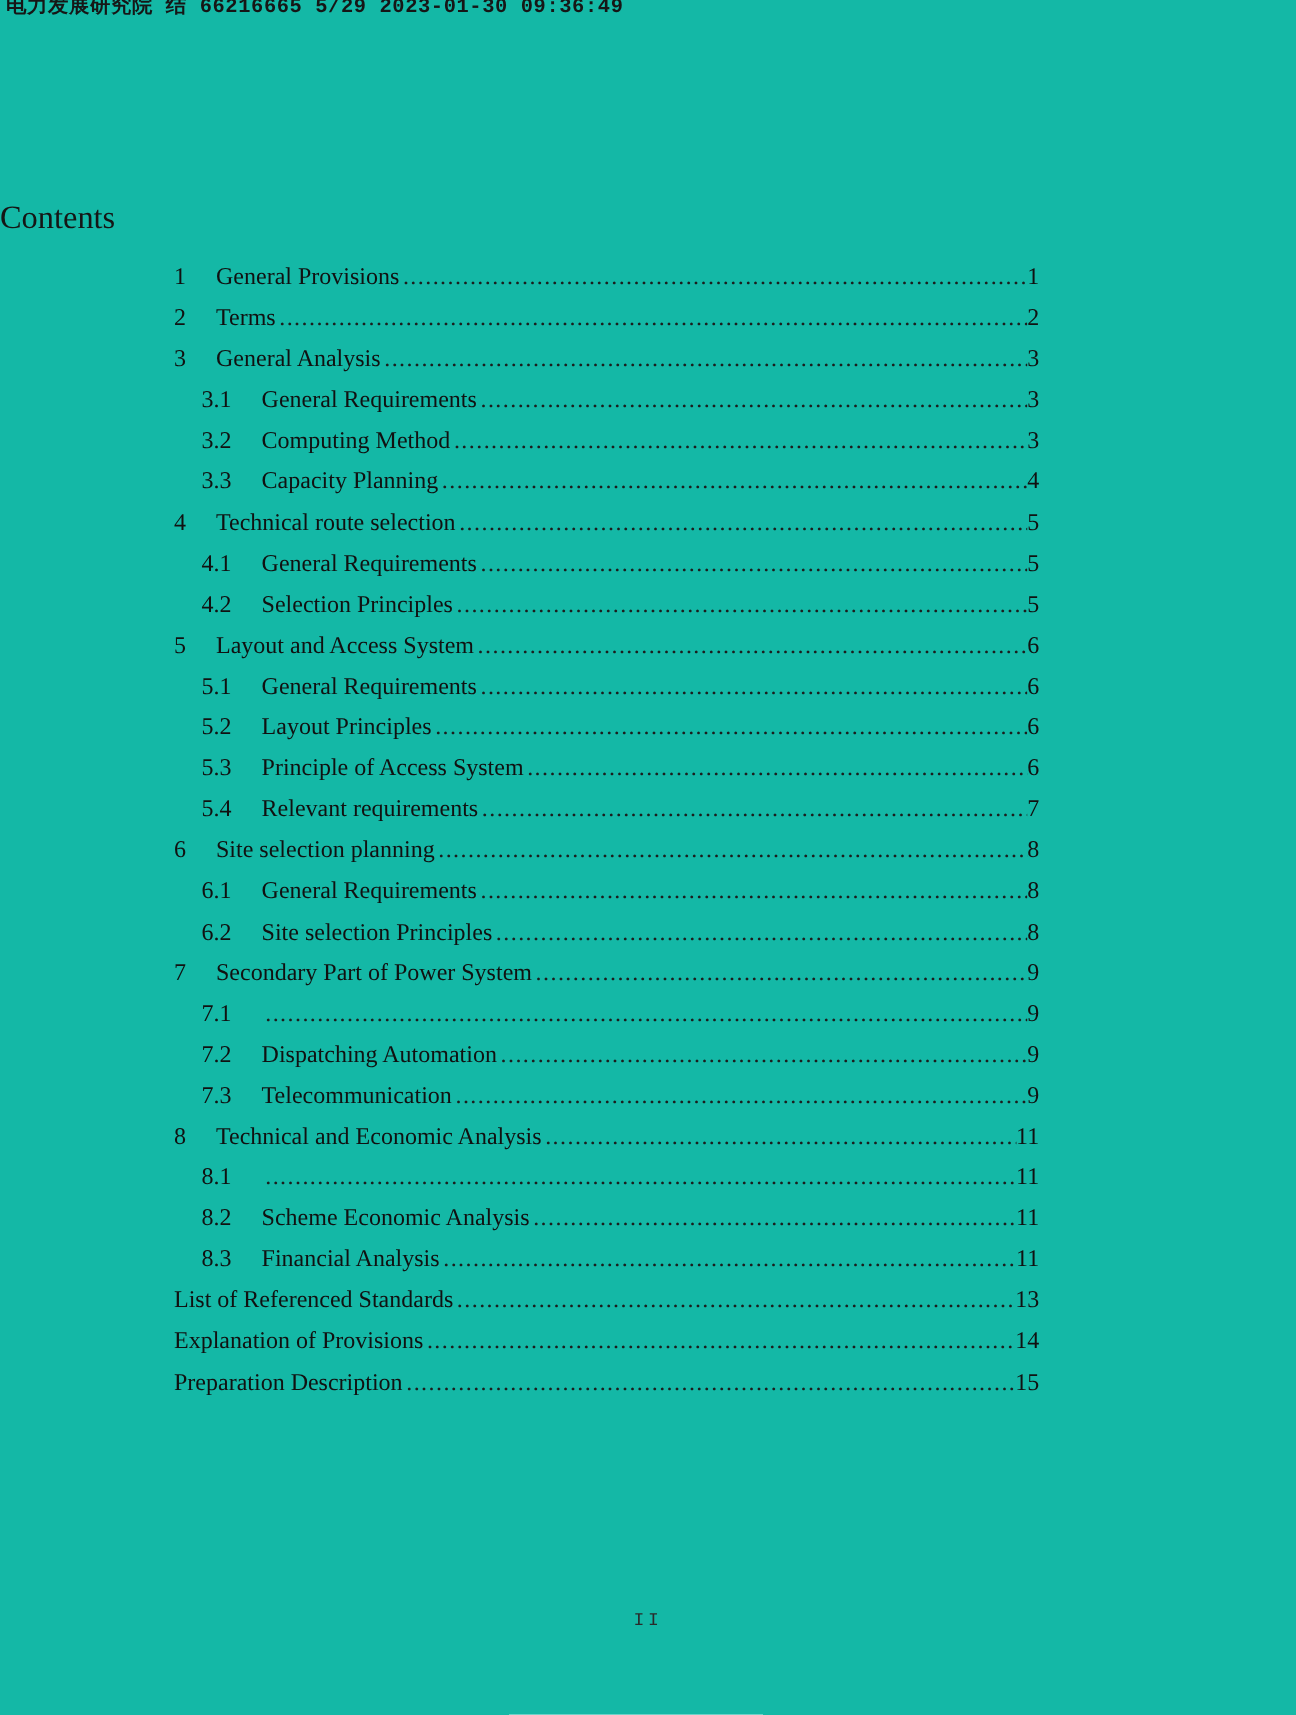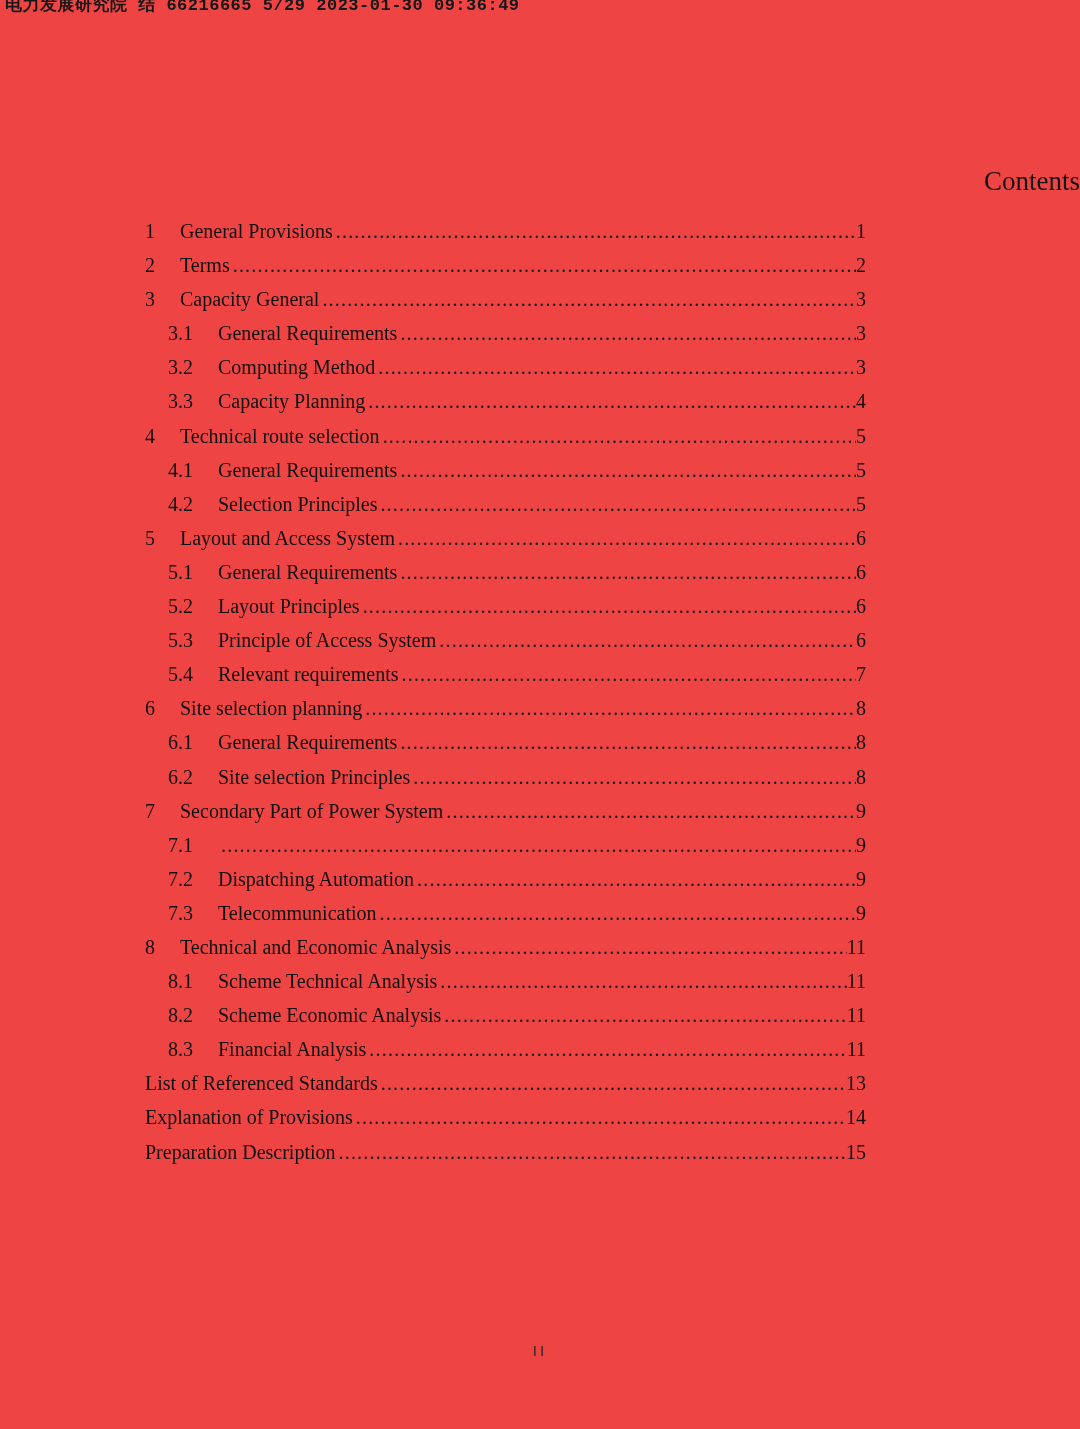--- a/index.html
+++ b/index.html
@@ -4,41 +4,41 @@
 <style>
   html, body {
     margin: 0;
     padding: 0;
     background: #ffffff;
   }
   .page {
     position: relative;
     width: 1080px;
     height: 1429px;
-    background: #ef4444;
+    background: #14b8a6;
     overflow: hidden;
     font-family: "Liberation Serif", serif;
     color: #111111;
   }
   
   .watermark {
     position: absolute;
     top: -7px;
     left: 5px;
     font-family: "Liberation Mono", "DejaVu Sans Mono", monospace;
     font-weight: bold;
     font-size: 17px;
     letter-spacing: 0.5px;
     white-space: nowrap;
     color: #161616;
   }
   .toc-title {
     margin: 0;
     padding-top: 168px;
-    text-align: right;
+    text-align: left;
     font-size: 27px;
     font-weight: normal;
     line-height: 27px;
     color: #151515;
   }
   .toc-list {
     margin-top: 19px;
     padding-left: 145px;
     padding-right: 214px;
   }
@@ -73,21 +73,21 @@
   }
   .page-footer {
     position: absolute;
     top: 1342px;
     left: 0;
     width: 100%;
     text-align: center;
     font-size: 15px;
     letter-spacing: 3px;
     color: #2a2a2a;
-    font-family: Liberation Sans, sans-serif;
+    font-family: Liberation Mono, monospace;
   }
 </style>
 </head>
 <body>
 
 <div class="page">
 
   <div class="watermark">电力发展研究院 结 66216665 5/29 2023-01-30 09:36:49</div>
 
   <h1 class="toc-title">Contents</h1>
@@ -100,21 +100,21 @@
     <span class="toc-page">1</span>
   </div>
       <div class="toc-row level-1">
     <span class="toc-num">2</span>
     <span class="toc-label">Terms</span>
     <span class="toc-dots">................................................................................................................................................................................................................................................................................................................................................................................................................</span>
     <span class="toc-page">2</span>
   </div>
       <div class="toc-row level-1">
     <span class="toc-num">3</span>
-    <span class="toc-label">Capacity General</span>
+    <span class="toc-label">General Analysis</span>
     <span class="toc-dots">................................................................................................................................................................................................................................................................................................................................................................................................................</span>
     <span class="toc-page">3</span>
   </div>
       <div class="toc-row level-2">
     <span class="toc-num">3.1</span>
     <span class="toc-label">General Requirements</span>
     <span class="toc-dots">................................................................................................................................................................................................................................................................................................................................................................................................................</span>
     <span class="toc-page">3</span>
   </div>
       <div class="toc-row level-2">
@@ -219,21 +219,20 @@
     <span class="toc-page">9</span>
   </div>
       <div class="toc-row level-1">
     <span class="toc-num">8</span>
     <span class="toc-label">Technical and Economic Analysis</span>
     <span class="toc-dots">................................................................................................................................................................................................................................................................................................................................................................................................................</span>
     <span class="toc-page">11</span>
   </div>
       <div class="toc-row level-2">
     <span class="toc-num">8.1</span>
-    <span class="toc-label">Scheme Technical Analysis</span>
     <span class="toc-dots">................................................................................................................................................................................................................................................................................................................................................................................................................</span>
     <span class="toc-page">11</span>
   </div>
       <div class="toc-row level-2">
     <span class="toc-num">8.2</span>
     <span class="toc-label">Scheme Economic Analysis</span>
     <span class="toc-dots">................................................................................................................................................................................................................................................................................................................................................................................................................</span>
     <span class="toc-page">11</span>
   </div>
       <div class="toc-row level-2">

